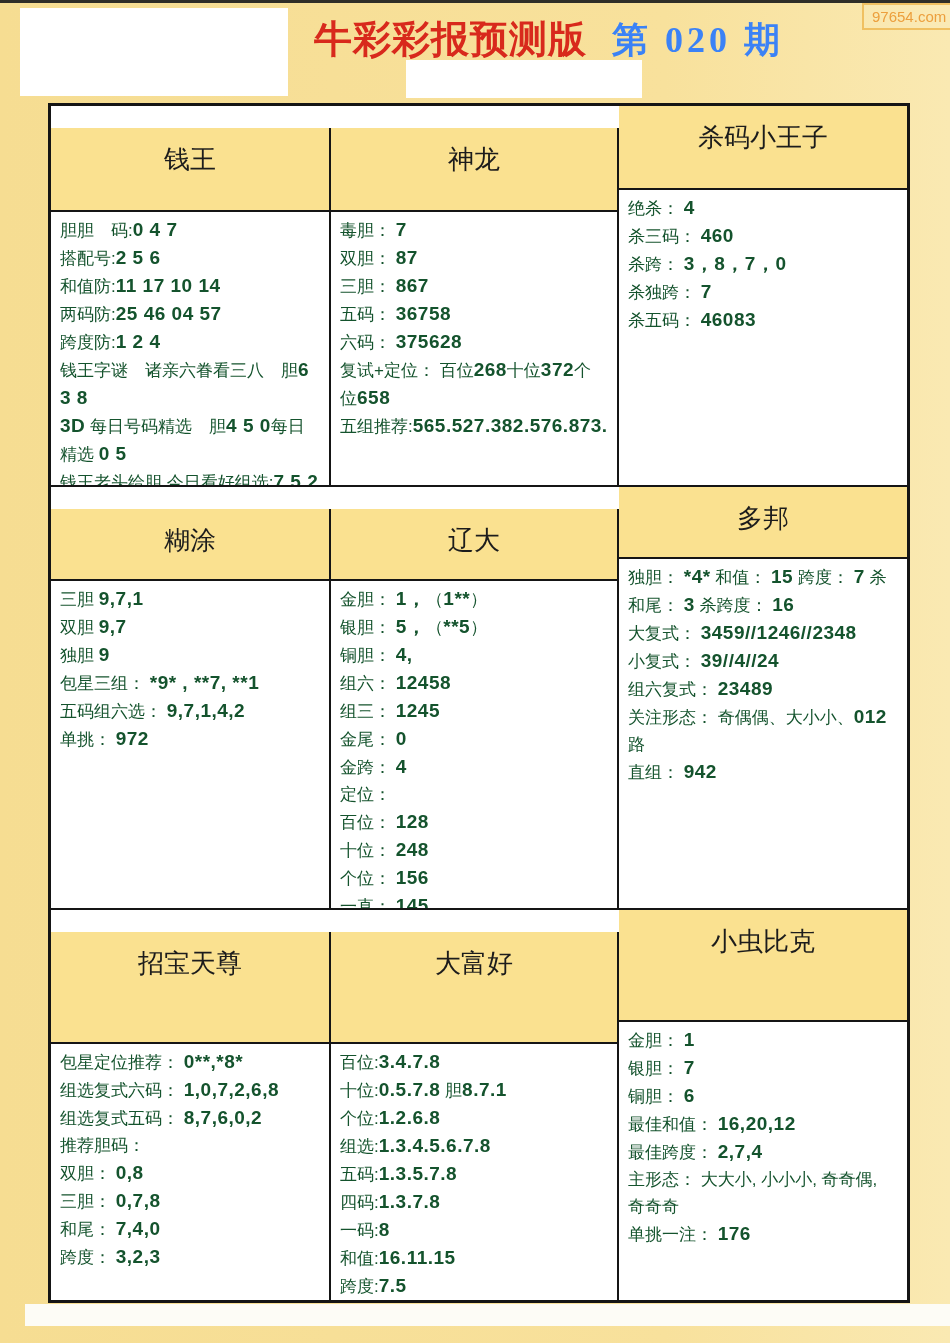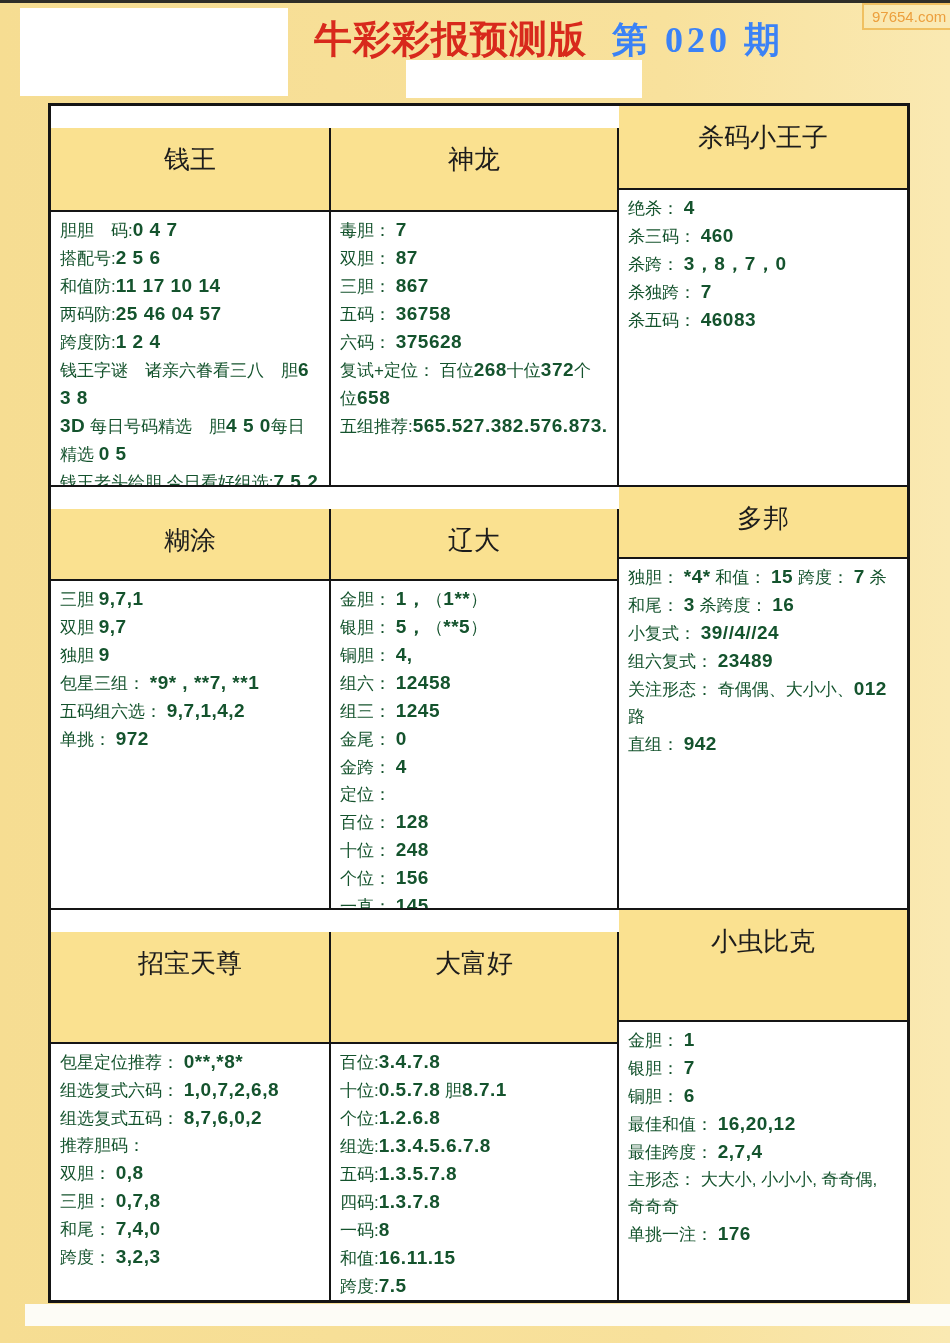--- a/index.html
+++ b/index.html
@@ -128,20 +128,21 @@
         <div class="line"><span>百位： </span><span class="b">128</span></div>
         <div class="line"><span>十位： </span><span class="b">248</span></div>
         <div class="line"><span>个位： </span><span class="b">156</span></div>
         <div class="line"><span>一直： </span><span class="b">145</span></div>
       </div>
   </section>
   <section class="panel r2 c3 bb">
     <div class="ph">多邦</div>
     <div class="pc">
         <div class="line"><span>独胆： </span><span class="b">*4*</span><span> 和值： </span><span class="b">15</span><span> 跨度： </span><span class="b">7</span><span> 杀和尾： </span><span class="b">3</span><span> 杀跨度： </span><span class="b">16</span></div>
+        <div class="line"><span>大复式： </span><span class="b">3459//1246//2348</span></div>
         <div class="line"><span>小复式： </span><span class="b">39//4//24</span></div>
         <div class="line"><span>组六复式： </span><span class="b">23489</span></div>
         <div class="line"><span>关注形态： 奇偶偶、大小小、</span><span class="b">012</span><span>路</span></div>
         <div class="line"><span>直组： </span><span class="b">942</span></div>
       </div>
   </section>
 
   <section class="panel r3 c1 br">
     <div class="ph">招宝天尊</div>
     <div class="pc">

